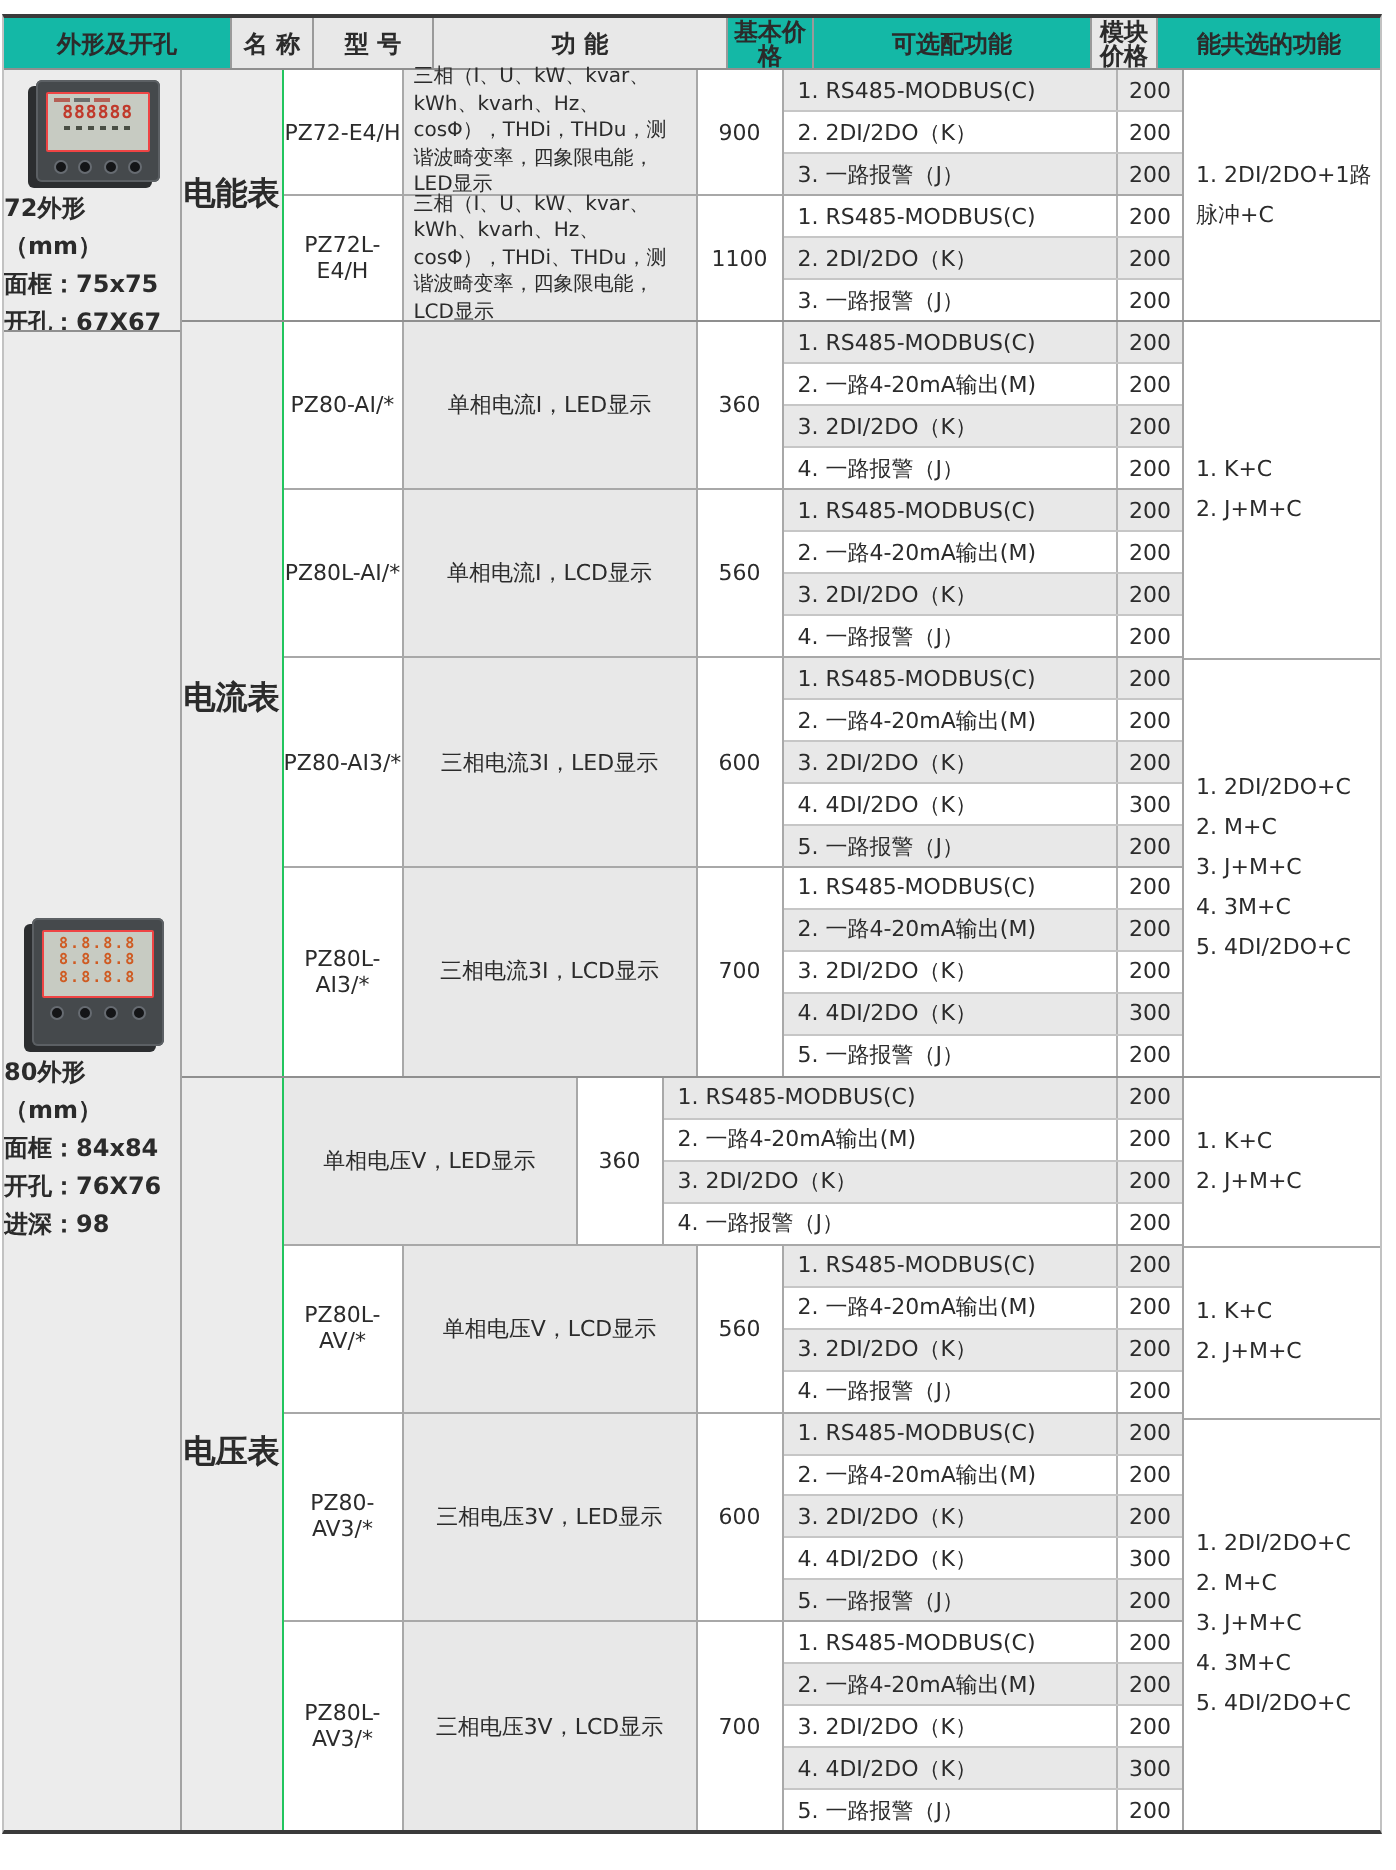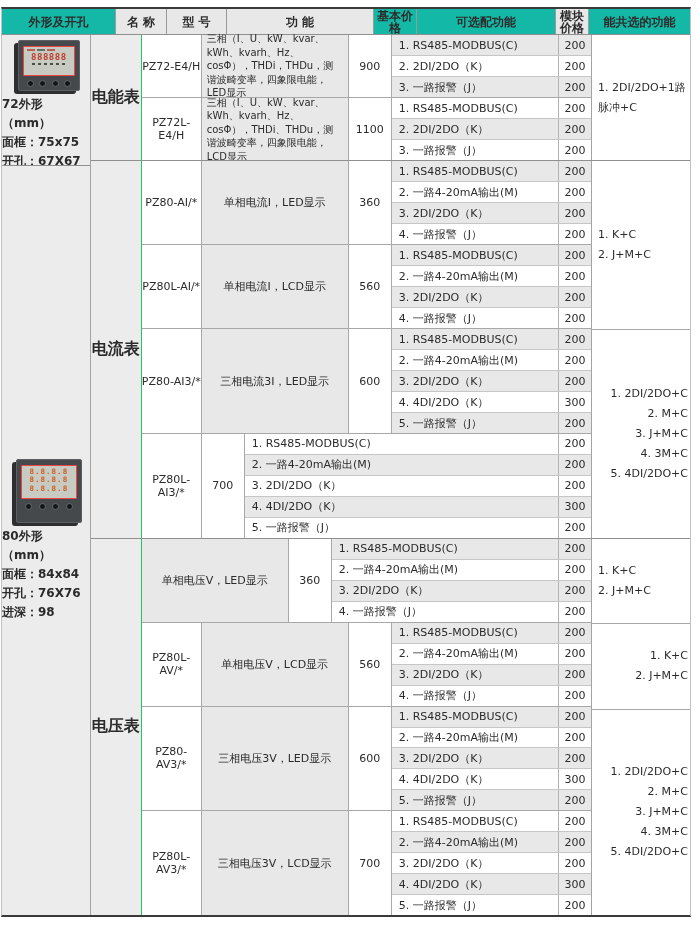--- a/index.html
+++ b/index.html
@@ -33,21 +33,21 @@
   .func.long{font-size:10px;line-height:13.5px;text-align:left;justify-content:flex-start;}
   .bprice{width:43px;border-right:1px solid #a8a8a8;font-size:11px;background:#fff;}
   .options{flex:1;display:flex;flex-direction:column;min-width:0;}
   .opt-row{flex:1 1 0;display:flex;min-height:0;background:#fff;}
   .opt-row.shaded{background:#e8e8e8;}
   .opt-row+.opt-row{border-top:1px solid #c6c6c6;}
   .opt-label{flex:1;display:flex;align-items:center;padding-left:7px;font-size:11px;white-space:nowrap;overflow:hidden;}
   .opt-price{width:33px;border-left:1px solid #b3b3b3;display:flex;align-items:center;justify-content:center;font-size:11px;margin-left:40px;}
   .cosel-col{width:99px;border-left:1px solid #a3a3a3;display:flex;flex-direction:column;background:#fff;}
   .cosel{flex:var(--rows) 1 0;display:flex;flex-direction:column;justify-content:center;align-items:flex-start;padding:2px 2px 2px 6px;min-height:0;}
-  .cosel+.cosel{border-top:1px solid #a8a8a8;align-items:flex-end;}
+  .cosel+.cosel{border-top:1px solid #a8a8a8;}
   .cosel .tline{font-size:11px;line-height:20px;}
   
   .meter{position:relative;border-radius:3px;background:#45494c;box-shadow:-4px 3px 0 #2c2e30, inset 0 0 0 1px #5c6064;padding:6px 5px 4px;}
   .m72{width:62px;height:60px;margin-left:6px;}
   .m80{width:66px;height:64px;margin-left:6px;}
   .m-screen{background:#c7cbc2;border:1px solid #ef4444;border-radius:1px;padding:2px;overflow:hidden;}
   .m72 .m-screen{height:30px;}
   .m80 .m-screen{height:34px;}
   .m-minirow{display:flex;gap:2px;margin:0 1px 1px;}
   .m-minirow b{display:block;width:8px;height:2px;background:#b0443a;opacity:.8;}
@@ -60,21 +60,21 @@
   .m-btns i{width:7px;height:7px;border-radius:50%;background:#141517;border:1px solid #666b71;}
 </style>
 </head>
 <body>
 
 <div class="page">
   <div class="ptable">
 
     <div class="thead">
       <div class="hc" style="width:114px">外形及开孔</div>
-      <div class="hc shadedbg" style="width:51px">名 称</div>
+      <div class="hc shadedbg" style="width:41px">名 称</div>
       <div class="hc shadedbg" style="width:60px">型 号</div>
       <div class="hc shadedbg" style="width:147px">功 能</div>
       <div class="hc" style="width:43px">基本价格</div>
       <div class="hc" style="width:139px">可选配功能</div>
       <div class="hc shadedbg" style="width:33px">模块价格</div>
       <div class="hc last">能共选的功能</div>
     </div>
 
     <div class="tbody">
 
@@ -258,20 +258,21 @@
                     <div class="opt-price">300</div>
                   </div>
                   <div class="opt-row shaded">
                     <div class="opt-label">5. 一路报警（J）</div>
                     <div class="opt-price">200</div>
                   </div>
                 </div>
             </div>
             <div class="group" style="--rows:5">
               <div class="cell model">PZ80L-AI3/*</div>
+              <div class="cell func">三相电流3I，LCD显示</div>
               <div class="cell bprice">700</div>
               <div class="options">
                   <div class="opt-row">
                     <div class="opt-label">1. RS485-MODBUS(C)</div>
                     <div class="opt-price">200</div>
                   </div>
                   <div class="opt-row shaded">
                     <div class="opt-label">2. 一路4-20mA输出(M)</div>
                     <div class="opt-price">200</div>
                   </div>

